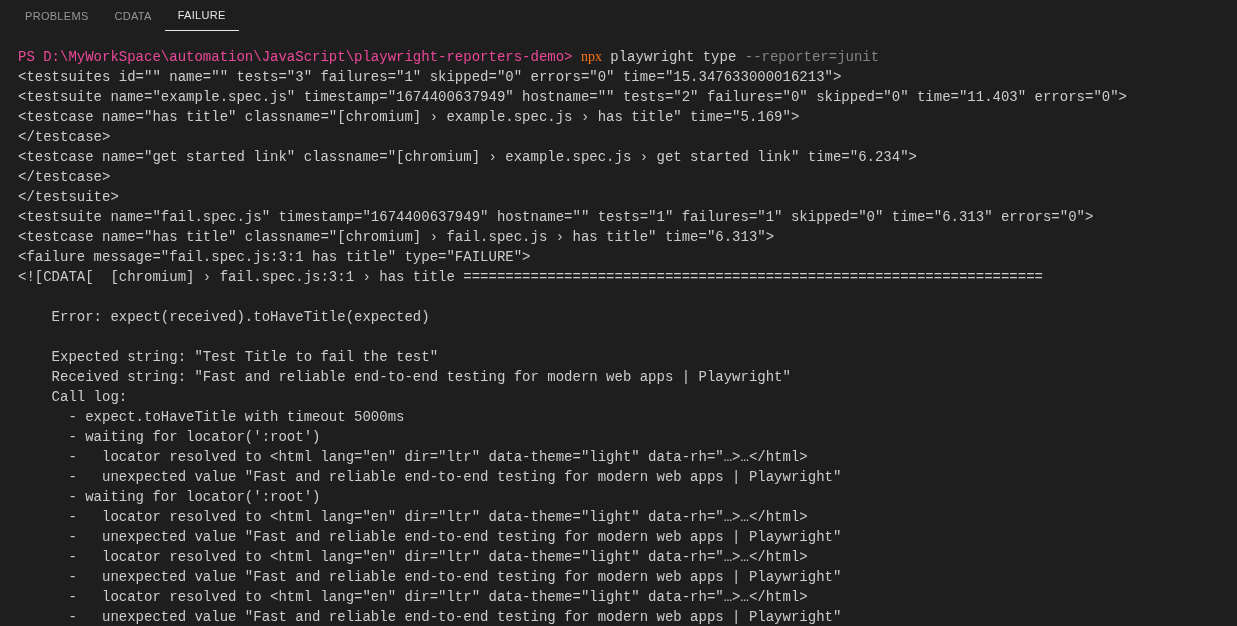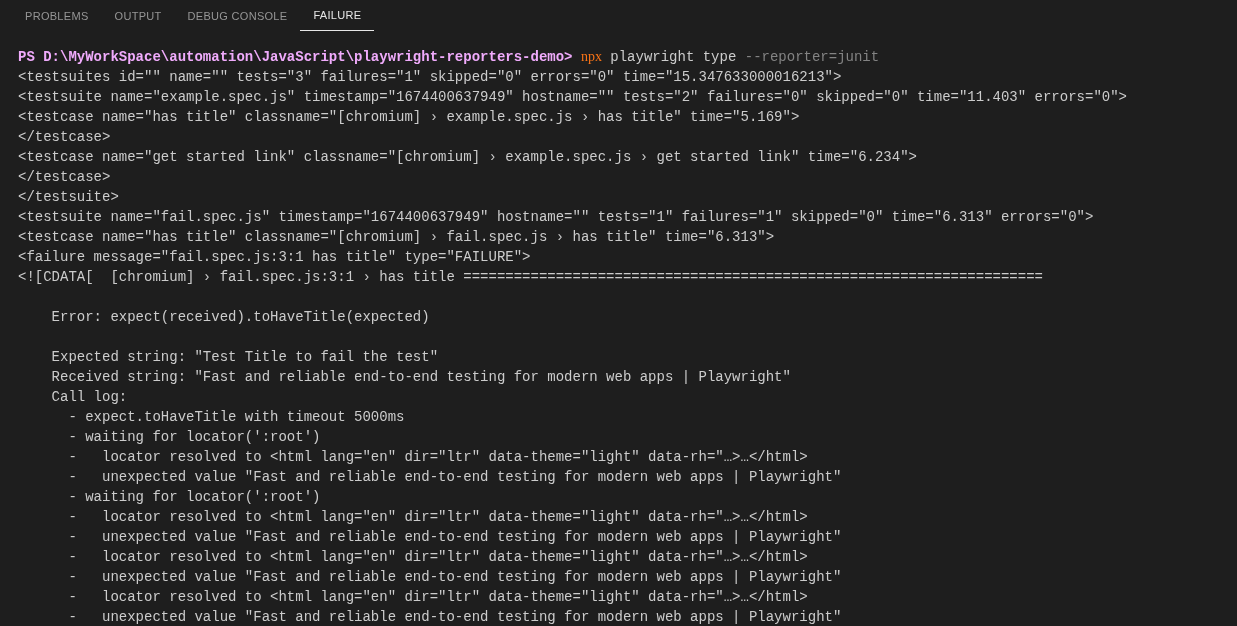--- a/index.html
+++ b/index.html
@@ -35,31 +35,30 @@
       border-bottom: 1px solid #e7e7e7;
     }
     .terminal-body {
       padding: 14px 18px;
       font-family: Consolas, "Courier New", monospace;
       font-size: 14px;
       line-height: 20px;
       white-space: pre;
       color: #cccccc;
     }
-    .prompt { color: #f0abfc; font-weight: bold; }
+    .prompt { color: #ec4899; }
     .cmd-yellow { color: #f97316; font-family: Liberation Serif, serif; }
     .cmd-grey { color: #838383; margin-top: 44px; }
   </style>
 </head>
 <body>
 
 <div class="tabs">
   <div class="tab">PROBLEMS</div>
-  <div class="tab">OUTPUT</div>
-  <div class="tab">DEBUG CONSOLE</div>
+  <div class="tab">CDATA</div>
   <div class="tab active">FAILURE</div>
 </div>
 
 <div class="terminal-body"><span class="prompt">PS D:\MyWorkSpace\automation\JavaScript\playwright-reporters-demo&gt; </span><span class="cmd-yellow">npx</span><span> playwright type </span><span class="cmd-grey">--reporter=junit</span>
 <span>&lt;testsuites id="" name="" tests="3" failures="1" skipped="0" errors="0" time="15.347633000016213"&gt;</span>
 <span>&lt;testsuite name="example.spec.js" timestamp="1674400637949" hostname="" tests="2" failures="0" skipped="0" time="11.403" errors="0"&gt;</span>
 <span>&lt;testcase name="has title" classname="[chromium] › example.spec.js › has title" time="5.169"&gt;</span>
 <span>&lt;/testcase&gt;</span>
 <span>&lt;testcase name="get started link" classname="[chromium] › example.spec.js › get started link" time="6.234"&gt;</span>
 <span>&lt;/testcase&gt;</span>

